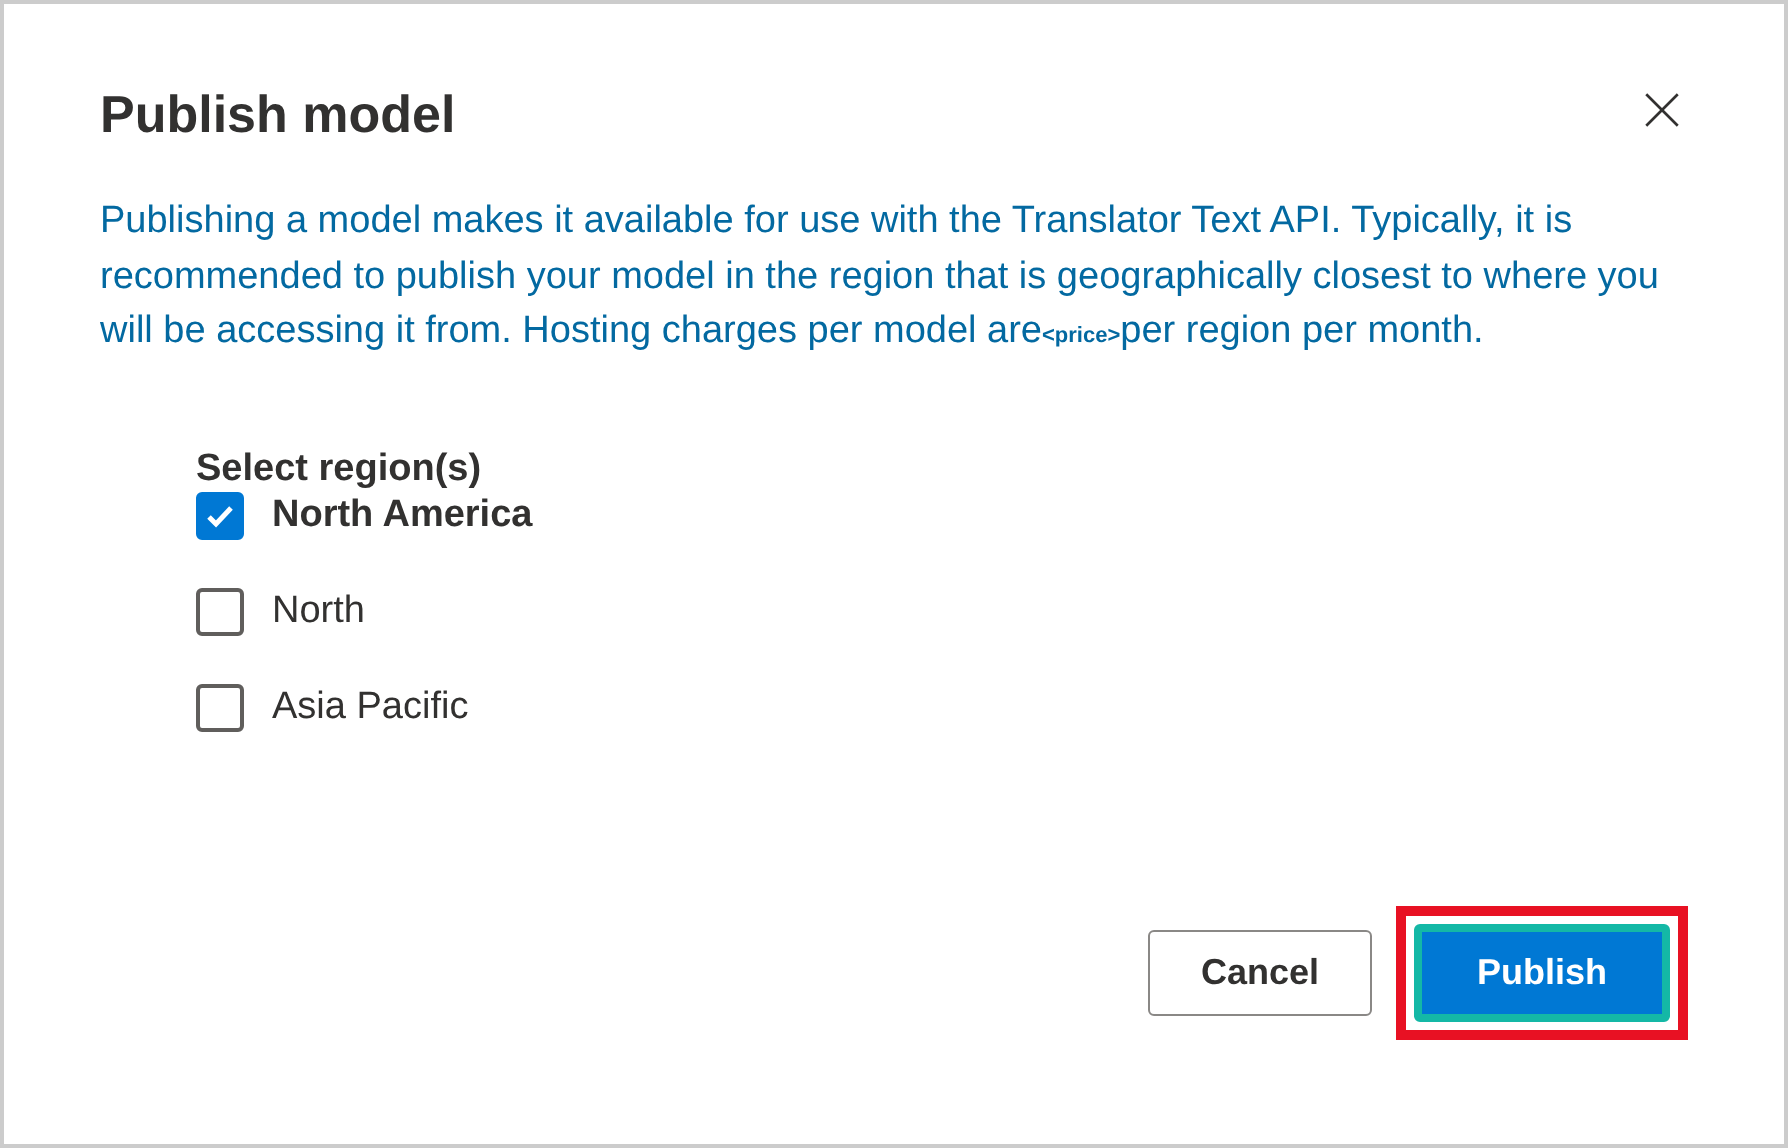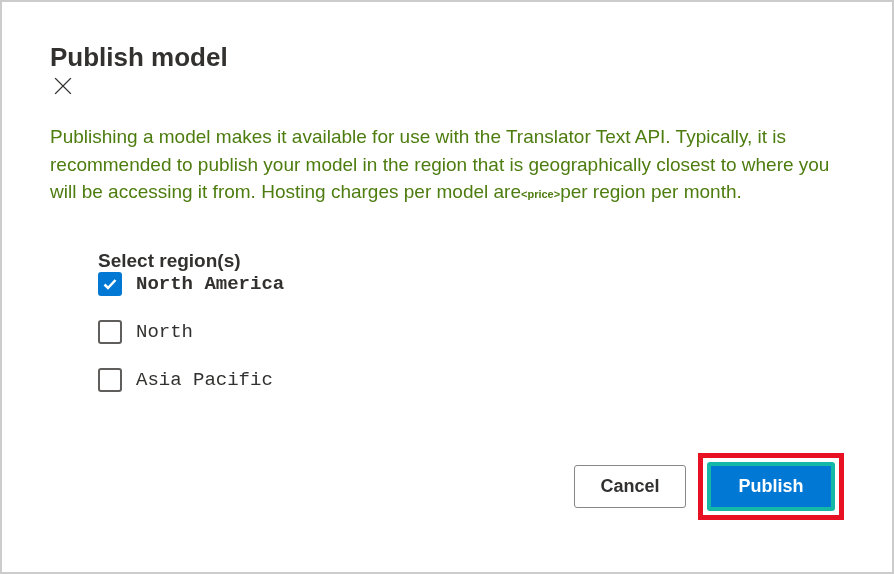--- a/index.html
+++ b/index.html
@@ -13,21 +13,20 @@
     .dialog {
       padding: 40px 48px 40px 48px;
       position: relative;
       height: 100%;
     }
     .dialog-header {
       display: flex;
       justify-content: space-between;
       align-items: flex-start;
       margin-bottom: 24px;
-      flex-direction: column;
     }
     .dialog-title {
       font-size: 26px;
       font-weight: 600;
       color: #323130;
     }
     .close-button {
       background: none;
       border: none;
       cursor: pointer;
@@ -36,41 +35,40 @@
       align-items: center;
       justify-content: center;
       color: #323130;
     }
     .close-button svg {
       width: 18px;
       height: 18px;
     }
     .description {
       font-size: 19px;
-      color: #4d7c0f;
+      color: #0369a1;
       line-height: 1.45;
       margin-bottom: 44px;
     }
     .price-tag {
       font-weight: 700;
       font-size: 11px;
     }
     .region-section {
       margin-left: 48px;
     }
     .region-section-title {
       font-size: 19px;
       font-weight: 600;
       color: #323130;
     }
     .region-list {
       display: flex;
       flex-direction: column;
       gap: 24px;
-      font-family: Liberation Mono, monospace;
     }
     .checkbox-row {
       display: flex;
       align-items: center;
       gap: 14px;
       cursor: pointer;
     }
     .checkbox {
       width: 24px;
       height: 24px;

